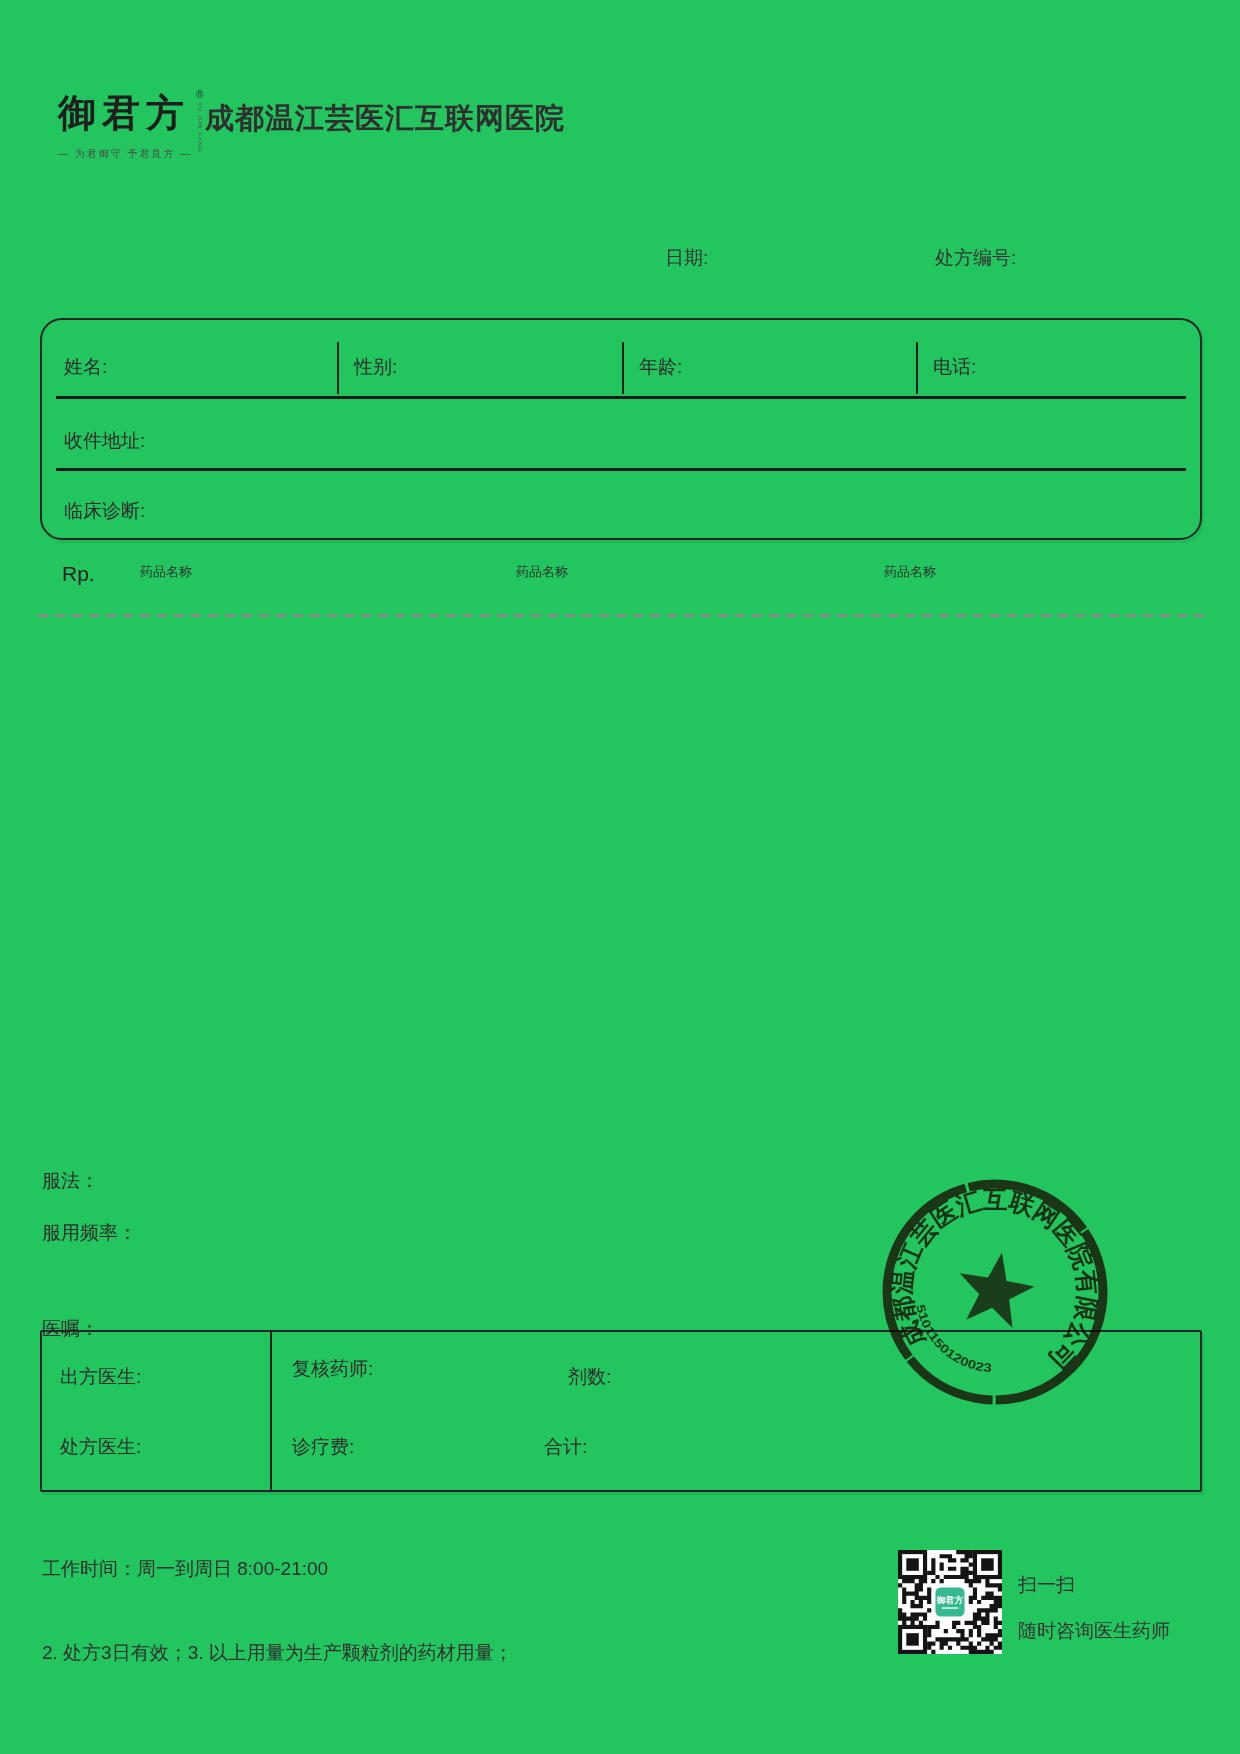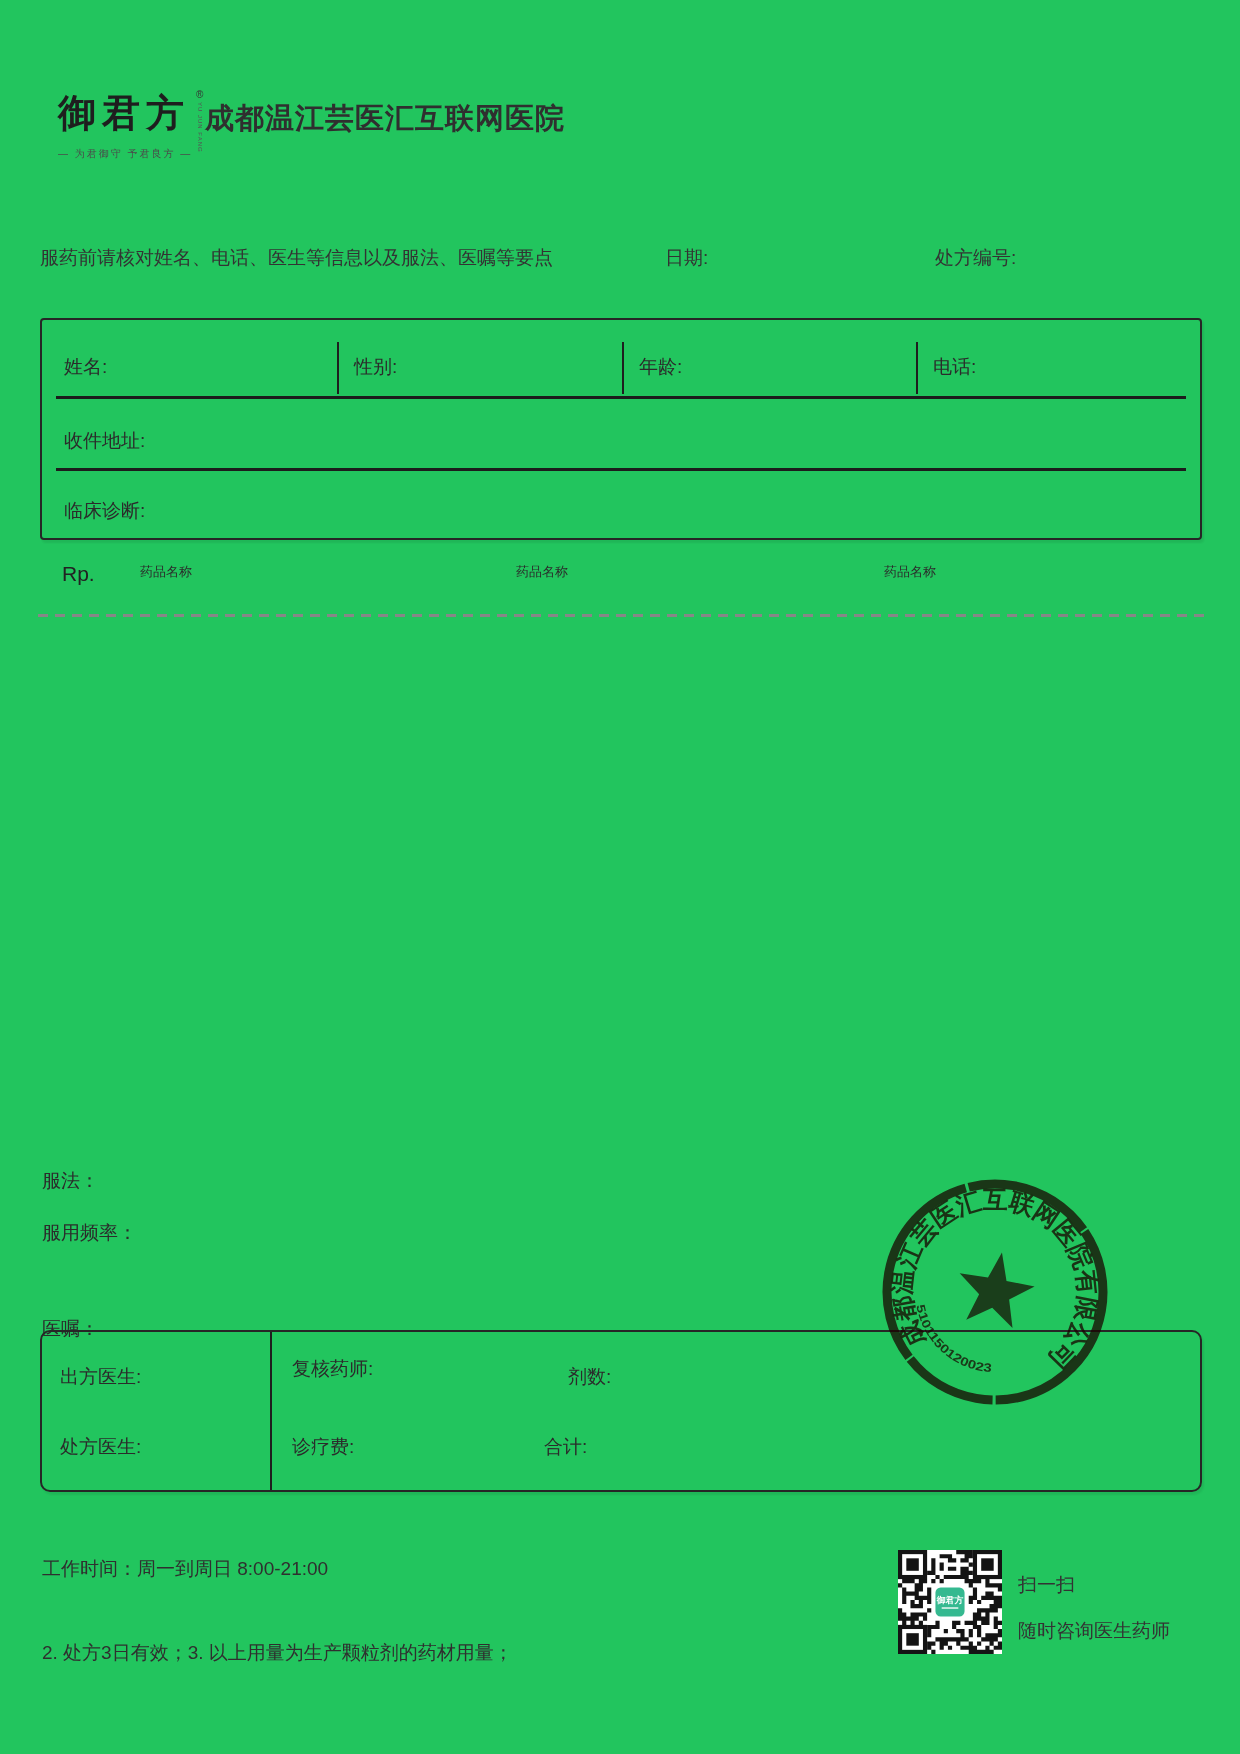--- a/index.html
+++ b/index.html
@@ -15,42 +15,42 @@
   .logo-vert { writing-mode:vertical-rl; font-size:6px; letter-spacing:1px; color:#555; margin-top:2px; }
   .logo-tagline { margin-top:8px; font-size:10px; letter-spacing:2px; color:#4a4a4a; white-space:nowrap; }
   .hospital-title { position:absolute; left:205px; top:99px; font-size:29px; font-weight:bold; color:#2f2f2f; letter-spacing:1px; }
 
   
   .notice { position:absolute; left:40px; top:245px; font-size:19px; color:#333; }
   .date-label { position:absolute; left:665px; top:245px; font-size:19px; color:#333; }
   .rx-no-label { position:absolute; left:935px; top:245px; font-size:19px; color:#333;text-align:right; }
 
   
-  .panel { position:absolute; border:2px solid #262626; border-radius:4px; background:transparent;
+  .panel { position:absolute; border:2px solid #262626; border-radius:22px; background:transparent;
            box-shadow:2px 3px 2px rgba(0,0,0,.07); }
   .patient-panel { left:40px; top:318px; width:1162px; height:222px; }
   .label { position:absolute; font-size:19px; color:#2b2b2b; white-space:nowrap; }
   .vsep { position:absolute; width:2px; background:#1f1f1f; top:22px; height:52px; }
   .hline { position:absolute; left:14px; right:14px; height:3px; background:#1c1c1c; }
 
   
   .rp-label { position:absolute; left:62px; top:562px; font-size:21px; color:#222; }
   .rp-col { position:absolute; top:563px; font-size:13px; color:#2b2b2b; }
   .dashed-sep { position:absolute; left:38px; top:614px; width:1166px; height:3px;
                 background:repeating-linear-gradient(90deg,#878787 0 10px,transparent 10px 17px); }
 
   
   .usage-label { position:absolute; left:42px; font-size:19px; color:#2b2b2b; }
 
   
   .stamp { position:absolute; left:863px; top:1160px; width:264px; height:264px;
            mix-blend-mode:multiply; opacity:.92; }
 
   
-  .signoff-panel { left:40px; top:1330px; width:1162px; height:162px; border-radius:10px; }
+  .signoff-panel { left:40px; top:1330px; width:1162px; height:162px; border-radius:2px; }
   .signoff-vsep { position:absolute; left:228px; top:0; bottom:0; width:2px; background:#1f1f1f; }
 
   
   .footer-line { position:absolute; left:42px; font-size:19px; color:#2f2f2f; }
   .qr { position:absolute; left:898px; top:1550px; width:104px; height:104px; }
   .scan-title { position:absolute; left:1018px; top:1572px; font-size:19px; color:#333; }
   .scan-sub { position:absolute; left:1018px; top:1618px; font-size:19px; color:#333; }
 </style>
 </head>
 <body>
@@ -60,21 +60,20 @@
   <div class="logo-block">
     <div class="logo-main">御君方</div>
     <div class="logo-side">
       <span class="logo-reg">®</span>
       <span class="logo-vert">YU JUN FANG</span>
     </div>
     <div class="logo-tagline">— 为君御守 予君良方 —</div>
   </div>
   <div class="hospital-title">成都温江芸医汇互联网医院</div>
 
-  <div class="notice">服药前请核对姓名、电话、医生等信息以及服法、医嘱等要点</div>
   <div class="date-label">日期:</div>
   <div class="rx-no-label">处方编号:</div>
 
   <div class="panel patient-panel">
     <div class="label" style="left:22px; top:34px;">姓名:</div>
     <div class="vsep" style="left:295px;"></div>
     <div class="label" style="left:312px; top:34px;">性别:</div>
     <div class="vsep" style="left:580px;"></div>
     <div class="label" style="left:597px; top:34px;">年龄:</div>
     <div class="vsep" style="left:874px;"></div>

